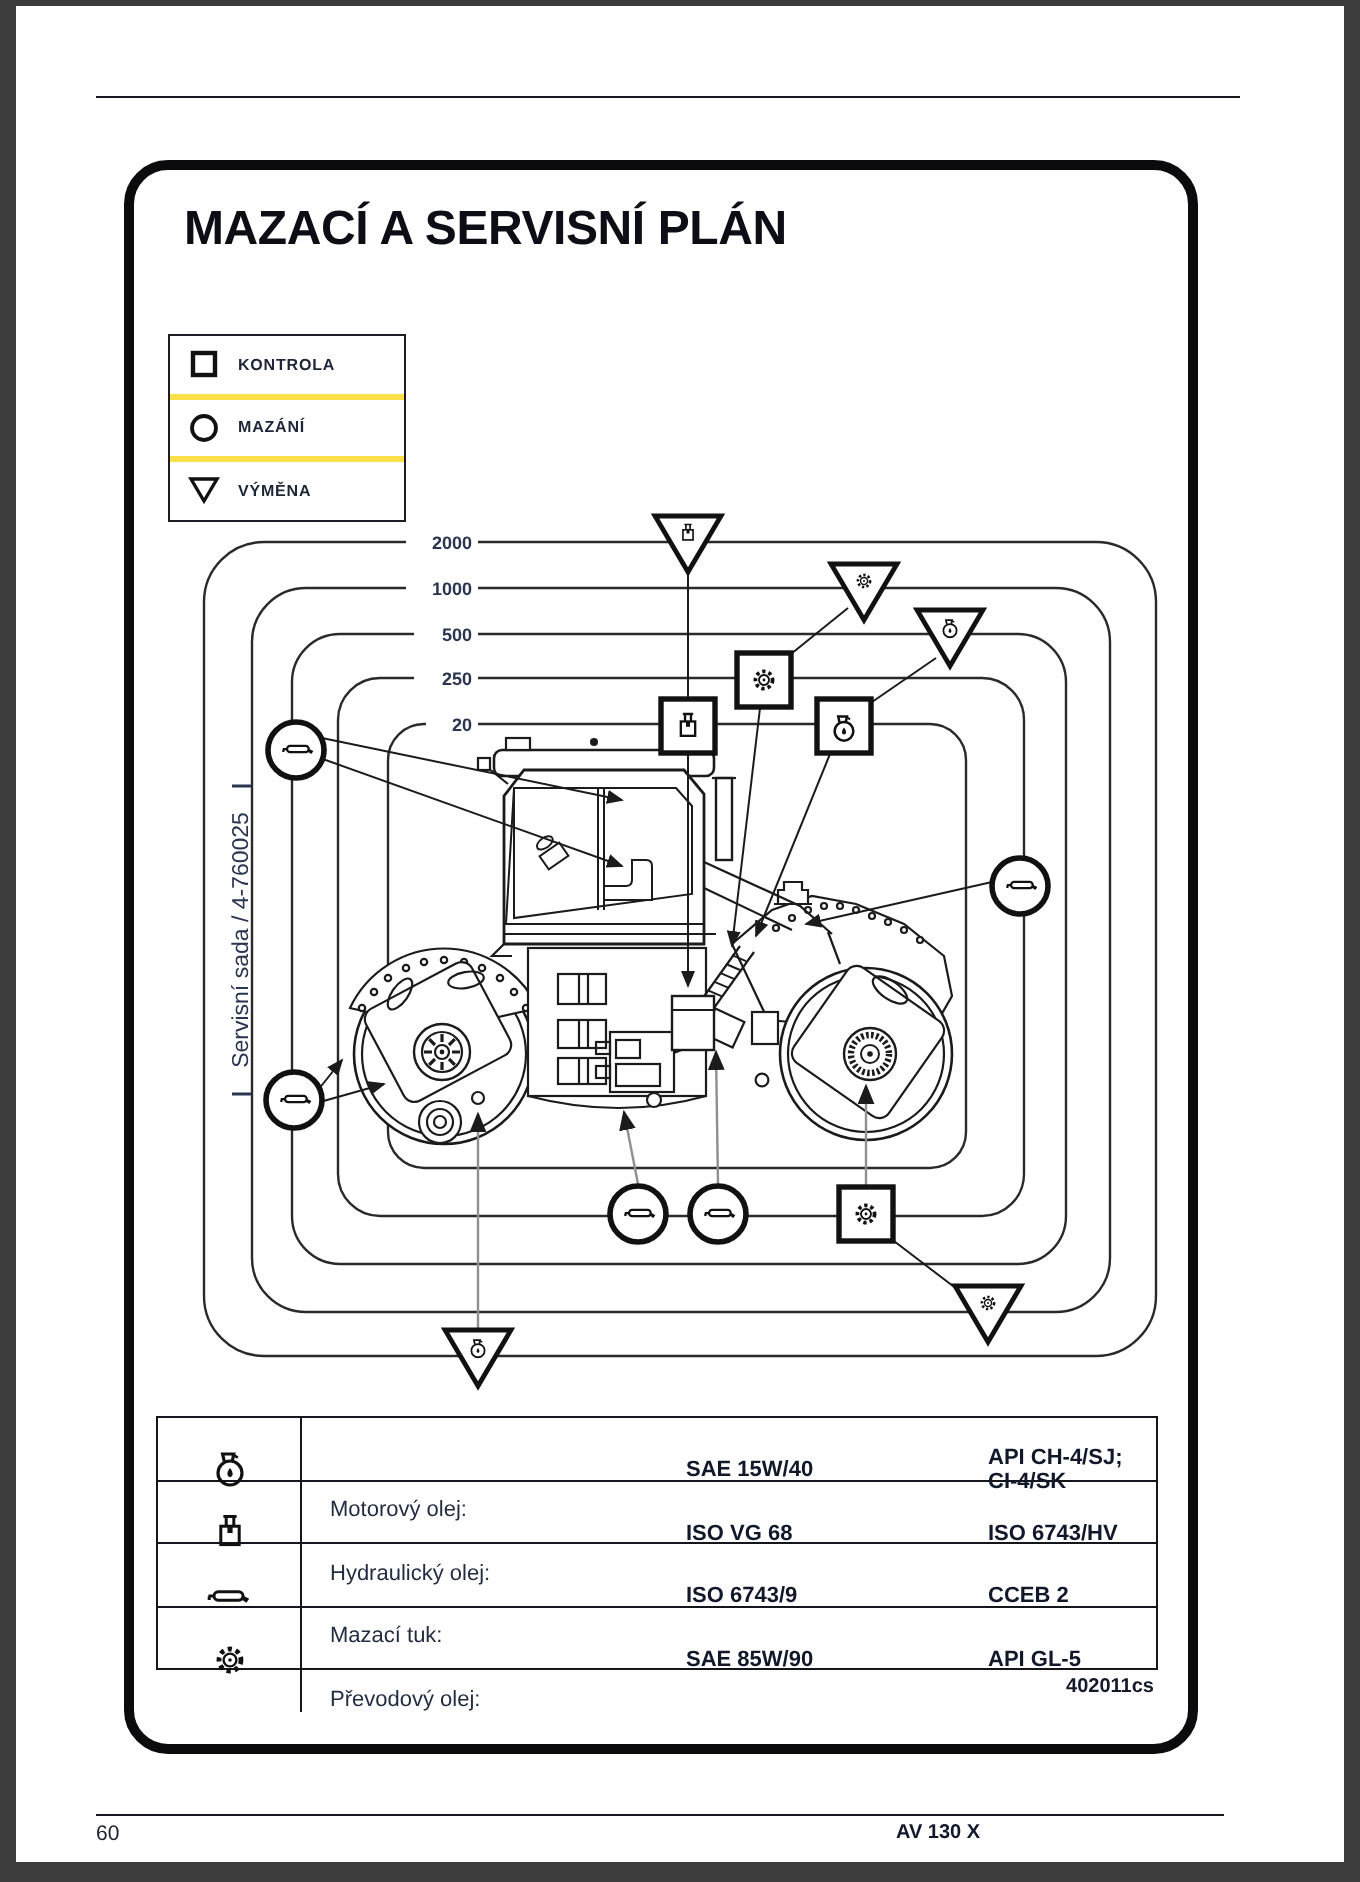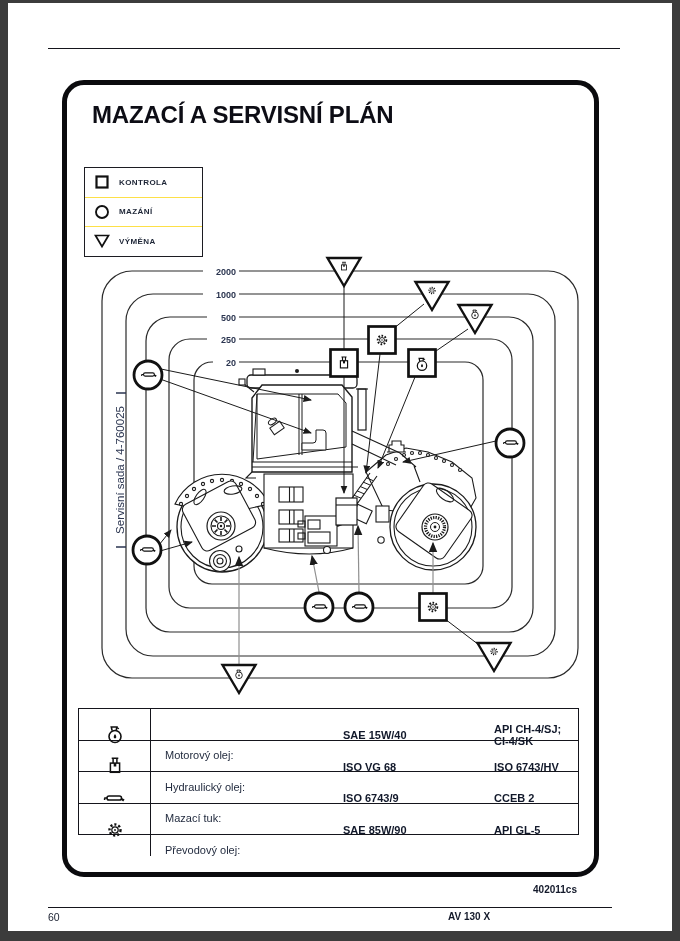--- a/index.html
+++ b/index.html
@@ -9,34 +9,34 @@
     font-family:"Liberation Sans", sans-serif;
     -webkit-font-smoothing:antialiased;
   }
   .page{position:absolute;left:8px;top:3px;width:664px;height:928px;background:#ffffff;}
   .abs{position:absolute;}
   .top-rule{left:48px;top:48px;width:572px;height:1px;background:#15151c;}
   .frame{left:62px;top:80px;width:527px;height:787px;border:5.5px solid #0b0b0e;border-radius:22px;}
   .title{left:92px;top:101px;font-size:24px;font-weight:bold;letter-spacing:-0.2px;color:#0d0d15;white-space:nowrap;}
   
   .legend{left:84px;top:157px;width:117px;border:1.2px solid #1c1c22;margin-top:10px;}
-  .legend-row{display:flex;align-items:center;height:28.5px;border-top:1px solid #fde047;}
+  .legend-row{display:flex;align-items:center;height:28.5px;border-top:3px solid #fde047;}
   .legend-row:first-child{border-top:none;}
   .legend-sym{width:34px;display:flex;justify-content:center;align-items:center;}
   .legend-label{font-size:8px;font-weight:bold;letter-spacing:0.4px;color:#1d2536;}
   
   .diagram{left:62px;top:250px;width:538px;height:450px;}
   
   .oiltable{left:78px;top:708px;width:499px;border:1.5px solid #15151c;}
   .ot-row{display:grid;grid-template-columns:72px 150px 151px 1fr;align-items:center;height:30.5px;border-top:1px solid #15151c;}
   .ot-row:first-child{border-top:none;}
   .ot-icon{height:100%;display:flex;align-items:center;justify-content:center;border-right:1px solid #15151c;}
   .ot-label{font-size:11px;color:#242d40;padding-left:14px;margin-top:40px;}
   .ot-spec,.ot-std{font-size:11px;font-weight:bold;color:#11182a;margin-left:42px;}
-  .doc-code{left:380px;top:884px;width:197px;text-align:right;font-size:10px;font-weight:bold;color:#13192a;}
+  .doc-code{left:380px;top:838px;width:197px;text-align:right;font-size:10px;font-weight:bold;color:#13192a;}
   .footer-rule{left:48px;top:907px;width:564px;height:1.4px;background:#15151c;}
   .footer-left{left:48px;top:911px;font-size:10.5px;color:#1a2030;}
   .footer-right{left:448px;top:911px;width:164px;text-align:left;font-size:10px;font-weight:bold;color:#13192a;}
   svg text{font-family:"Liberation Sans", sans-serif;}
 </style>
 </head>
 <body>
 
 <div class="page"></div>
 

